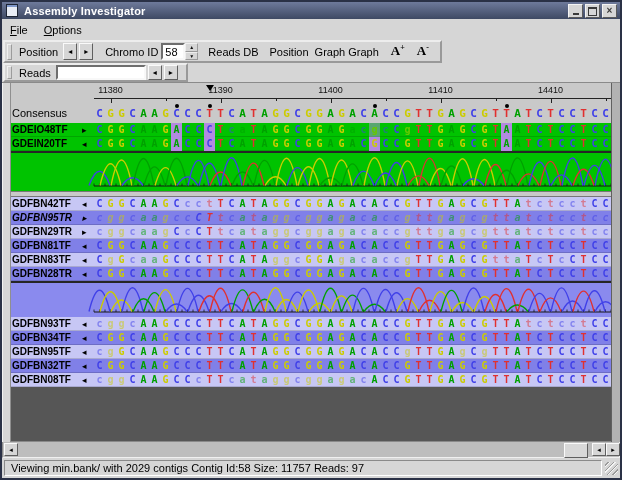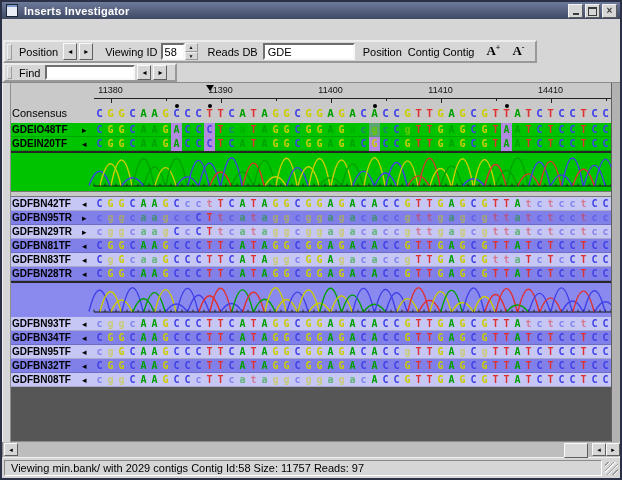--- a/index.html
+++ b/index.html
@@ -88,62 +88,65 @@
   .grip{position:absolute;right:2px;bottom:3px;width:13px;height:13px;
         background:repeating-linear-gradient(135deg,transparent 0 2px,#9a9a9a 2px 3px,#f5f5f5 3px 4px);}
 </style>
 </head>
 <body>
 
 <div class="window">
 
   <div class="titlebar">
     <span class="app-icon"></span>
-    <span class="title">Inserts Investigator</span>
+    <span class="title">Assembly Investigator</span>
     <span class="tbtns">
       <span class="tbtn">
           <span class="g-min"></span>
         </span>
       <span class="tbtn">
           <span class="g-max"></span>
         </span>
       <span class="tbtn">
           <span class="g-close">×</span>
         </span>
     </span>
   </div>
 
+  <div class="menubar" id="menubar">
+      <span class="menu-item"><u>F</u>ile</span>
+      <span class="menu-item"><u>O</u>ptions</span>
+    </div>
 
   <div class="toolbar-row">
     <div class="tpanel">
       <span class="handle"></span>
       <span class="tlabel">Position</span>
       <button class="navbtn">◂</button>
       <button class="navbtn">▸</button>
-      <span class="tlabel" style="margin-left:12px">Viewing ID</span>
+      <span class="tlabel" style="margin-left:12px">Chromo ID</span>
       <span class="spinbox">
         <input style="width: 24px;" value="58">
         <span class="spinbtns">
           <button>▲</button>
           <button>▼</button>
         </span>
       </span>
       <span class="tlabel" style="margin-left:10px">Reads DB</span>
-      <input class="dbfield" value="GDE" style="">
       <span class="tlabel" style="margin-left:8px">Position</span>
-      <span class="tlabel">Contig Contig</span>
+      <span class="tlabel">Graph Graph</span>
       <button class="fontbtn"><span>A</span><sup>+</sup></button>
       <button class="fontbtn"><span>A</span><sup>-</sup></button>
     </div>
   </div>
 
   <div class="find-row">
     <div class="tpanel">
       <span class="handle" style="height:11px"></span>
-      <span class="tlabel">Find</span>
+      <span class="tlabel">Reads</span>
       <input class="findfield" value="" style="">
       <button class="navbtn" style="height:15px">◂</button>
       <button class="navbtn" style="height:15px">▸</button>
     </div>
   </div>
 
   <div class="mainview">
     <div class="ruler" id="ruler">
         <i class="rline"></i>
         <span class="rlabel" style="left:91.5px">11380</span>
@@ -462,21 +465,21 @@
           <span class="bs" style="left:510px;color:#00a000">A</span>
           <span class="bs lq" style="left:521px;color:#e03030">t</span>
           <span class="bs lq" style="left:532px;color:#4040e8">c</span>
           <span class="bs lq" style="left:543px;color:#e03030">t</span>
           <span class="bs lq" style="left:554px;color:#4040e8">c</span>
           <span class="bs lq" style="left:565px;color:#4040e8">c</span>
           <span class="bs lq" style="left:576px;color:#e03030">t</span>
           <span class="bs" style="left:587px;color:#4040e8">C</span>
           <span class="bs" style="left:598px;color:#4040e8">C</span>
         </div>
-        <div class="read-row" style="background: rgb(128, 128, 232);">
+        <div class="read-row" style="background: rgb(128, 128, 232); font-style: italic;">
           <span class="rname">GDFBN95TR</span>
           <span class="dir">▸</span>
           <span class="bs lq" style="left:92px;color:#4040e8">c</span>
           <span class="bs lq" style="left:103px;color:#cccc00">g</span>
           <span class="bs lq" style="left:114px;color:#cccc00">g</span>
           <span class="bs lq" style="left:125px;color:#4040e8">c</span>
           <span class="bs lq" style="left:136px;color:#00a000">a</span>
           <span class="bs lq" style="left:147px;color:#00a000">a</span>
           <span class="bs lq" style="left:158px;color:#cccc00">g</span>
           <span class="bs lq" style="left:169px;color:#4040e8">c</span>

